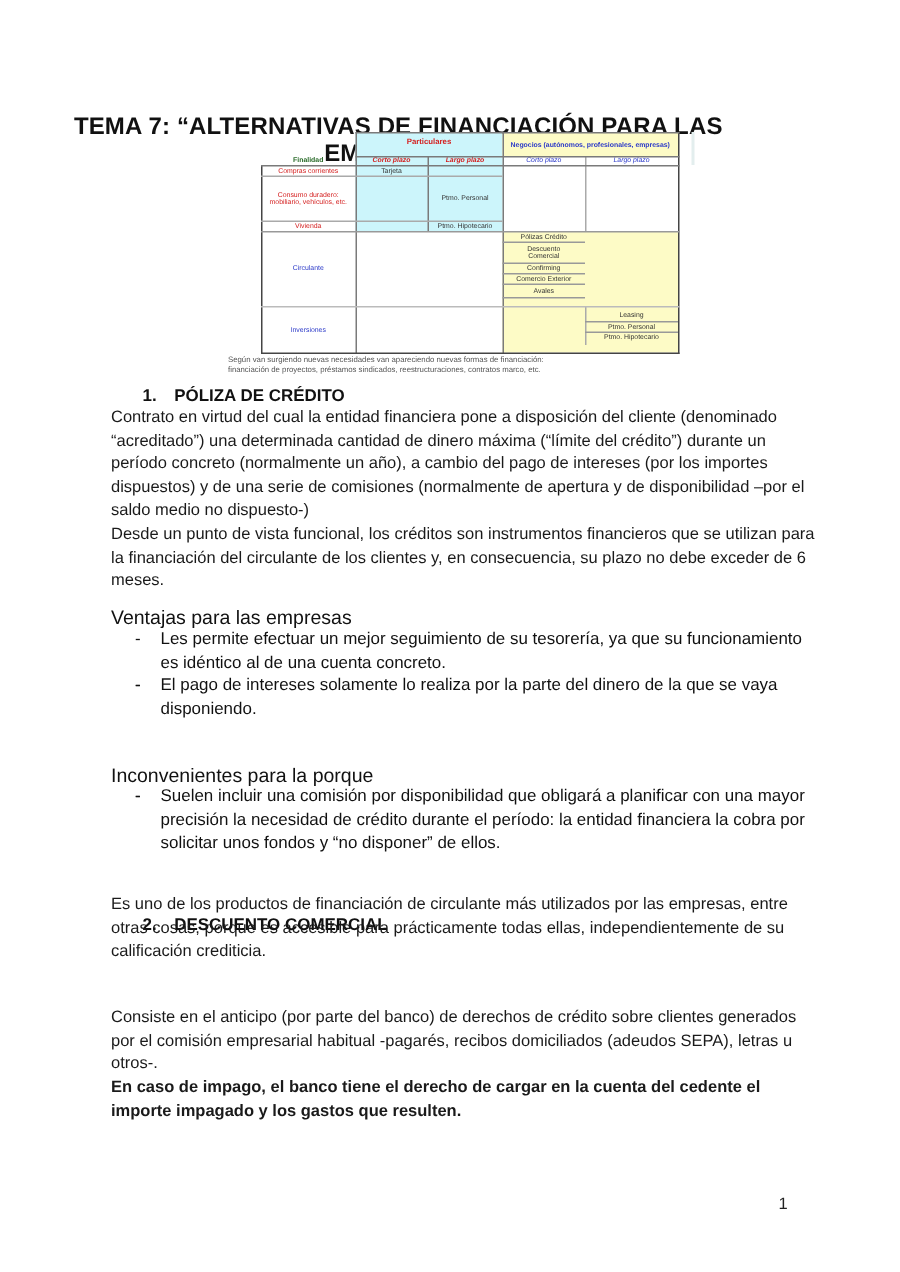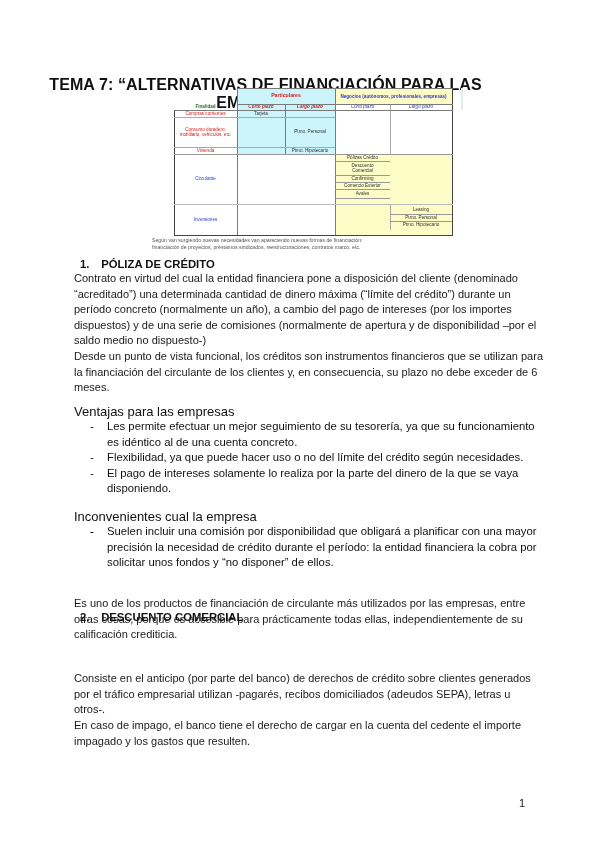--- a/index.html
+++ b/index.html
@@ -23,21 +23,21 @@
   .bold { font-weight: bold; }
   .italic { font-style: italic; }
   .hline { position: absolute; height: 1px; background: #7a7a7a; }
   .vline { position: absolute; width: 1px; background: #7a7a7a; }
   .thick { background: #444; }
   .fig-caption { position: absolute; left: 152px; top: 237px; width: 320px;
                  font-size: 5.2px; line-height: 6.6px; color: #555; }
   .ghost { position: absolute; left: 461px; top: 88px; width: 2px; height: 22px; background: #e3eeee; }
 
   
-  .h1 { position: absolute; left: 80px; font-weight: bold; font-size: 11.3px; }
+  .h1 { position: absolute; left: 95px; font-weight: bold; font-size: 11.3px; }
   .h1 .num { display: inline-block; width: 18px; }
   .p { position: absolute; left: 74px; width: 470px; font-size: 11px; line-height: 15.6px; color: #1a1a1a; }
   .sub { position: absolute; left: 74px; font-weight: normal; font-size: 13px; }
   .list { position: absolute; left: 74px; width: 470px; font-size: 11.3px; line-height: 15.6px; list-style: none; }
   .list li { position: relative; padding-left: 33px; }
   .list li .dash { position: absolute; left: 16px; top: 0; }
   .pageno { position: absolute; left: 519px; top: 797px; font-size: 11px; color: #222; }
 </style>
 </head>
 <body>
@@ -111,31 +111,31 @@
 <div class="h1" style="top:258px;">
   <span class="num">1.</span>
   <span>PÓLIZA DE CRÉDITO</span>
 </div>
 <div class="p" style="top:271px;">Contrato en virtud del cual la entidad financiera pone a disposición del cliente (denominado “acreditado”) una determinada cantidad de dinero máxima (“límite del crédito”) durante un período concreto (normalmente un año), a cambio del pago de intereses (por los importes dispuestos) y de una serie de comisiones (normalmente de apertura y de disponibilidad –por el saldo medio no dispuesto-)</div>
 <div class="p" style="top:349px;">Desde un punto de vista funcional, los créditos son instrumentos financieros que se utilizan para la financiación del circulante de los clientes y, en consecuencia, su plazo no debe exceder de 6 meses.</div>
 
 <div class="sub" style="top:404px;">Ventajas para las empresas</div>
 <ul class="list" style="top:419px;">
   <li><span class="dash">-</span><span>Les permite efectuar un mejor seguimiento de su tesorería, ya que su funcionamiento es idéntico al de una cuenta concreto.</span></li>
-  <li><span class="dash">-</span><span>Flexibilidad, ya que puede hacer uso o no del límite del crédito según necesidades.</span></li>
+  <li><span class="dash">-</span></li>
   <li><span class="dash">-</span><span>El pago de intereses solamente lo realiza por la parte del dinero de la que se vaya disponiendo.</span></li>
 </ul>
 
-<div class="sub" style="top:509px;">Inconvenientes cual la empresa</div>
+<div class="sub" style="top:509px;">Inconvenientes para la porque</div>
 <ul class="list" style="top:524px;">
   <li><span class="dash">-</span></li>
   <li><span class="dash">-</span><span>Suelen incluir una comisión por disponibilidad que obligará a planificar con una mayor precisión la necesidad de crédito durante el período: la entidad financiera la cobra por solicitar unos fondos y “no disponer” de ellos.</span></li>
 </ul>
 
 <div class="h1" style="top:611px;">
   <span class="num">2.</span>
   <span>DESCUENTO COMERCIAL</span>
 </div>
 <div class="p" style="top:596px;">Es uno de los productos de financiación de circulante más utilizados por las empresas, entre otras cosas, porque es accesible para prácticamente todas ellas, independientemente de su calificación crediticia.</div>
-<div class="p" style="top:671px;">Consiste en el anticipo (por parte del banco) de derechos de crédito sobre clientes generados por el tráfico empresarial utilizan -pagarés, recibos domiciliados (adeudos SEPA), letras u otros-.</div>
-<div class="p" style="top:718px;">En caso de impago, el banco tiene el derecho de cargar en la cuenta del cedente el importe impagado y los gastos que resulten.</div>
+<div class="p" style="top:671px;">Consiste en el anticipo (por parte del banco) de derechos de crédito sobre clientes generados por el comisión empresarial habitual -pagarés, recibos domiciliados (adeudos SEPA), letras u otros-.</div>
+<div class="p" style="top:718px;font-weight:bold;">En caso de impago, el banco tiene el derecho de cargar en la cuenta del cedente el importe impagado y los gastos que resulten.</div>
 
 <div class="pageno">1</div>
 
 </body></html>

